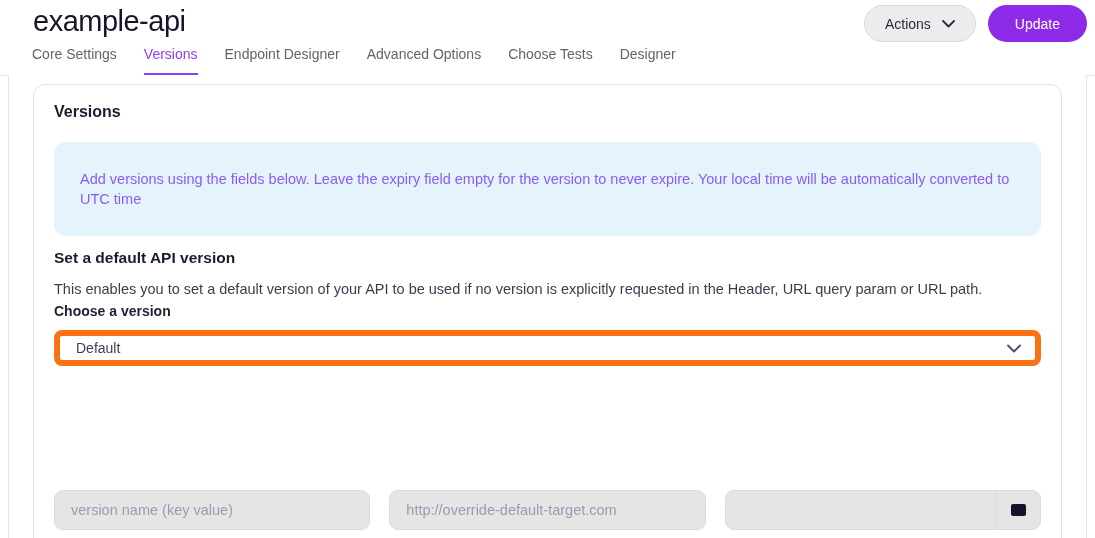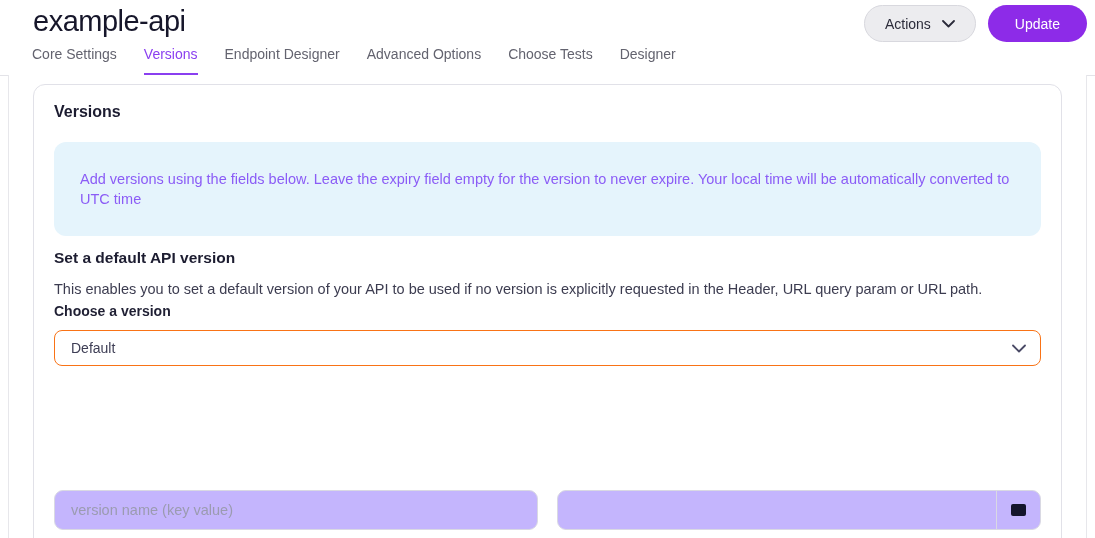--- a/index.html
+++ b/index.html
@@ -68,34 +68,34 @@
     font-size: 14.5px; line-height: 20px; color: #8b5cf6;
   }
 
   .section-title { margin-top: 13px; font-size: 15.5px; font-weight: 700; color: #1c1c30; }
   .section-desc { margin-top: 13px; font-size: 14.5px; color: #3c3c50; line-height: 19px; }
   .choose-label { margin-top: 4px; font-size: 14px; font-weight: 700; color: #1f1f33; }
 
   
   .select-area { position: relative; margin-top: 11px; }
   .select-box {
-    height: 36px; border: 1px solid #f97316; border-radius: 8px;
+    height: 36px; border: 6px solid #f97316; border-radius: 8px;
     display: flex; align-items: center; padding: 0 14px 0 16px;
     font-size: 14px; color: #3e3e55; cursor: pointer; background:#fff;
     justify-content: space-between;
   }
 
   
   .inputs-row {
     display: flex; gap: 19px; margin-top: 124px;
   }
   .field {
     flex: 1; height: 40px;
     border: 1px solid #d9d9e3; border-radius: 9px;
-    display: flex; align-items: center; overflow: hidden; background:#c4b5fd;
+    display: flex; align-items: center; overflow: hidden; background:#e5e5e5;
   }
   .field input {
     border: none; outline: none; flex: 1; height: 100%;
     padding: 0 16px; font-size: 14.5px; font-family: inherit; color: #2e2e44;
     background: transparent; min-width: 0;
   }
   .field input::placeholder { color: #9b9bb0; }
   .field .icon-cell {
     width: 44px; height: 100%; border-left: 1px solid #d9d9e3;
     display: flex; align-items: center; justify-content: center; cursor: pointer;
@@ -155,20 +155,23 @@
               <path d="M1 1.5l6 6 6-6" fill="none" stroke="#4a4a66" stroke-width="1.8" stroke-linecap="round" stroke-linejoin="round"></path>
             </svg>
         </span>
       </div>
 
       <div class="inputs-row">
         <div class="field">
           <input placeholder="version name (key value)" style="">
         </div>
         <div class="field">
+          <input placeholder="http://override-default-target.com" style="">
+        </div>
+        <div class="field">
           <input value="" style="">
           <span class="icon-cell">
             <span class="cal-square"></span>
           </span>
         </div>
       </div>
     </div>
 
   </div>
 </div>

